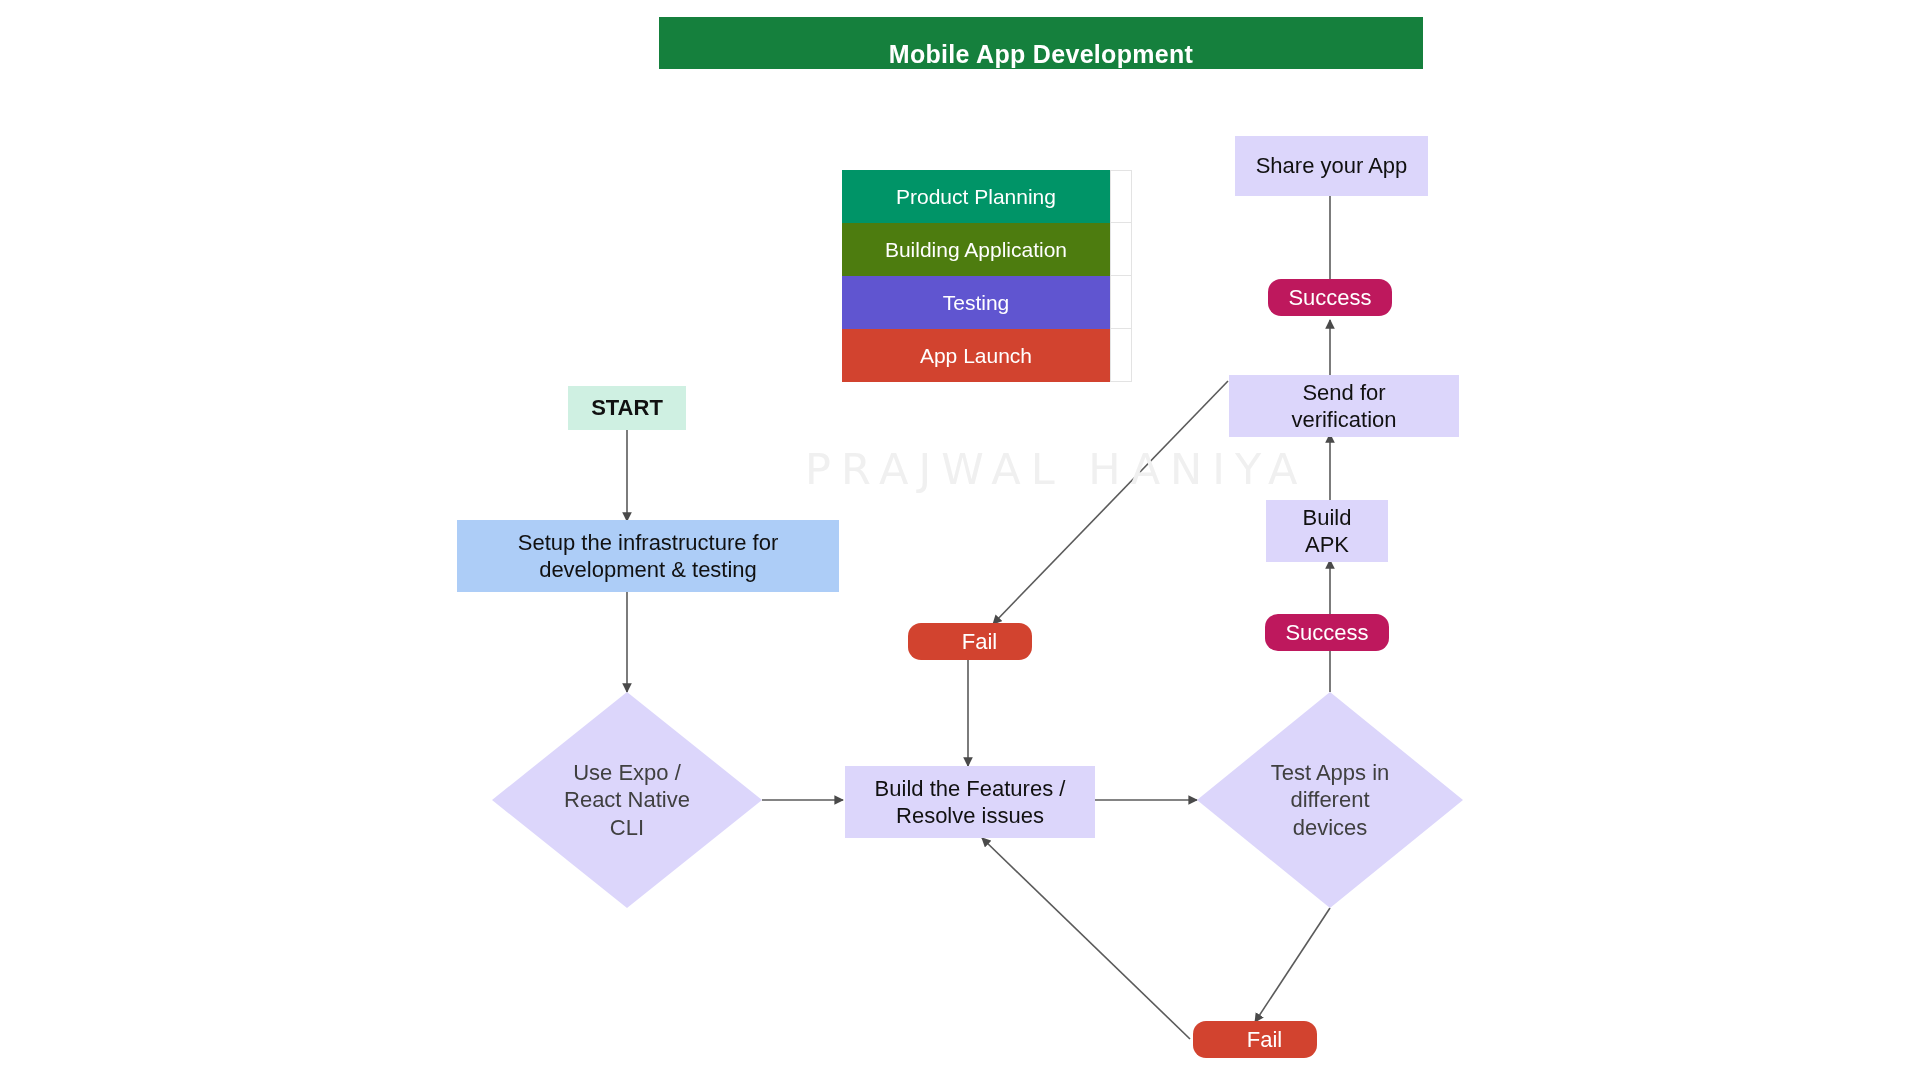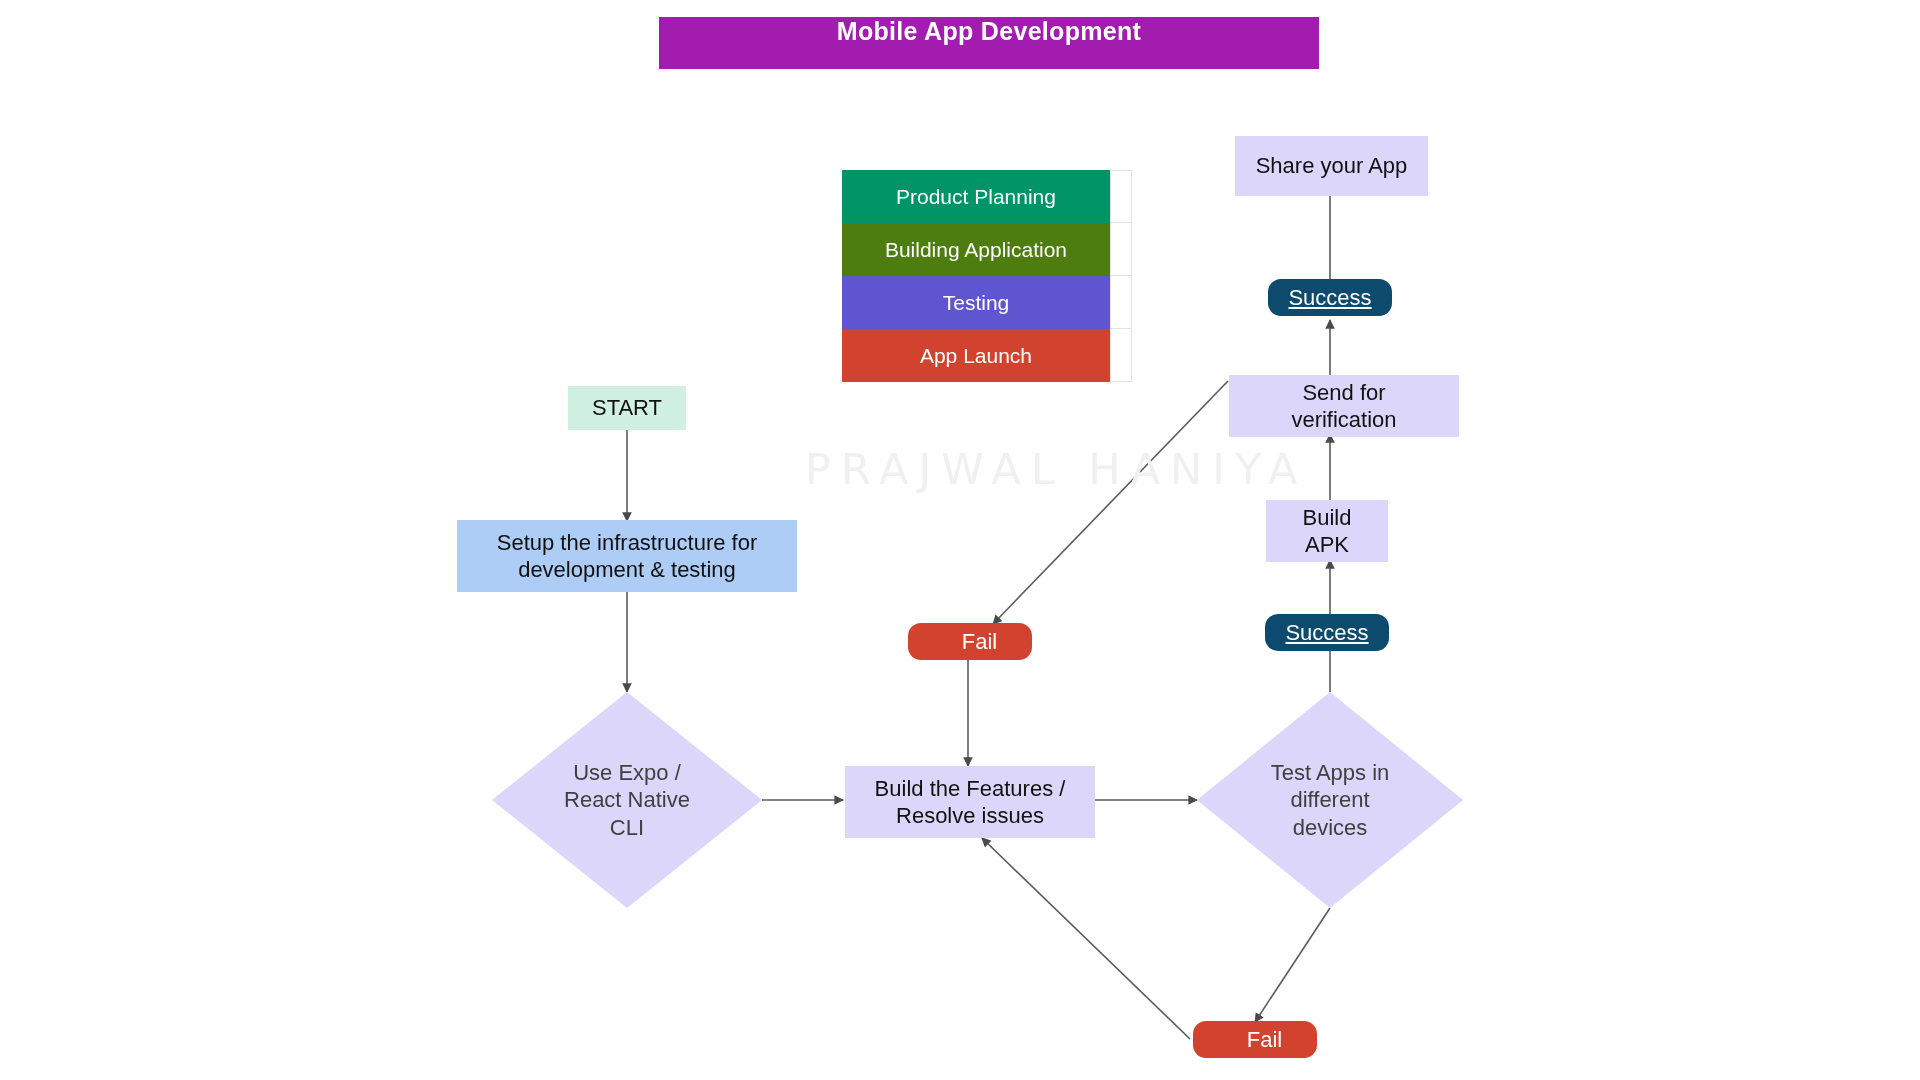--- a/index.html
+++ b/index.html
@@ -20,25 +20,25 @@
     left: 0; top: 0;
     width: 1920px;
     height: 1080px;
   }
 
   
   .title-banner {
     position: absolute;
     left: 659px;
     top: 17px;
-    width: 660px;
+    width: 764px;
     height: 52px;
-    background: #a21caf;
-    display: flex;
-    align-items: flex-start;
+    background: #15803d;
+    display: flex;
+    align-items: flex-end;
     justify-content: center;
     box-sizing: border-box;
   }
   .title-banner .title-text {
     color: #ffffff;
     font-size: 25px;
     font-weight: bold;
     letter-spacing: 0.3px;
     font-family: "Liberation Sans", sans-serif;
   }
@@ -98,35 +98,35 @@
     justify-content: center;
     text-align: center;
     font-family: "Liberation Sans", sans-serif;
     color: #111111;
     font-size: 22px;
     line-height: 1.24;
     white-space: pre-line;
   }
 
   .node.lavender { background: #DCD6FB; }
-  .node.mint     { background: #CFF0E2; }
+  .node.mint     { background: #CFF0E2; font-weight: bold; }
   .node.skyblue  { background: #ADCDF7; }
 
   .pill {
     position: absolute;
     box-sizing: border-box;
     display: flex;
     align-items: center;
     justify-content: center;
     border-radius: 13px;
     color: #ffffff;
     font-size: 22px;
     font-family: "Liberation Sans", sans-serif;
   }
-  .pill.green { background: #0c4a6e; text-decoration: underline; }
+  .pill.green { background: #be185d; }
   .pill.red   { background: #D2432F; padding-left: 19px; }
 
   
   .diamond {
     position: absolute;
   }
   .diamond svg {
     position: absolute;
     left: 0; top: 0;
   }
@@ -218,21 +218,21 @@
     <div class="legend-row">
       <div class="legend-swatch" style="background:#D2432F">App Launch</div>
       <div class="legend-blank"></div>
     </div>
   </div>
 
   <div class="node mint" style="left:568px; top:386px; width:118px; height:44px;">
     <span>START</span>
   </div>
 
-  <div class="node skyblue" style="left:457px; top:520px; width:340px; height:72px;">
+  <div class="node skyblue" style="left:457px; top:520px; width:382px; height:72px;">
     <span>Setup the infrastructure for
 development &amp; testing</span>
   </div>
 
   <div class="diamond" style="left:492px; top:692px; width:270px; height:216px;">
     <svg width="270" height="216" viewBox="0 0 270 216">
       <polygon points="135,0 270,108 135,216 0,108" fill="#DCD6FB"></polygon>
     </svg>
     <div class="dlabel">Use Expo /
 React Native

